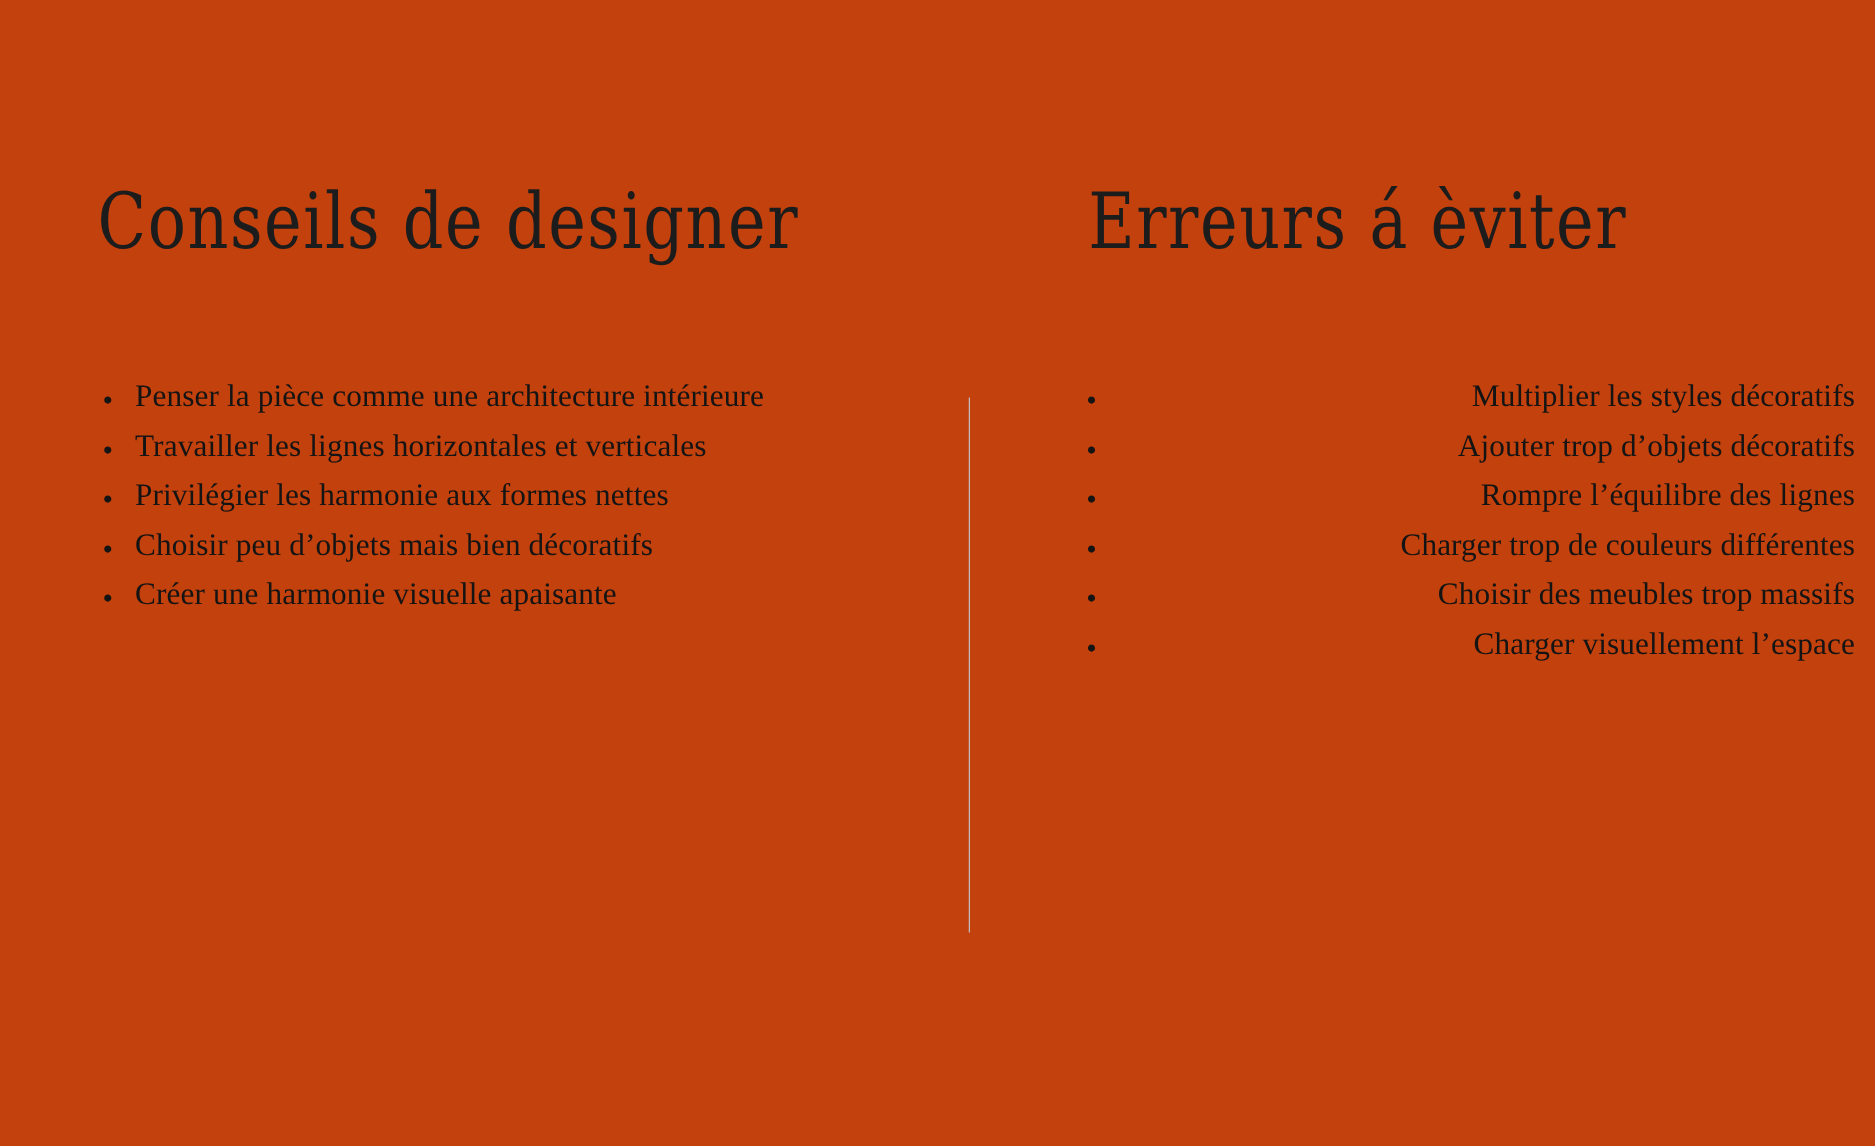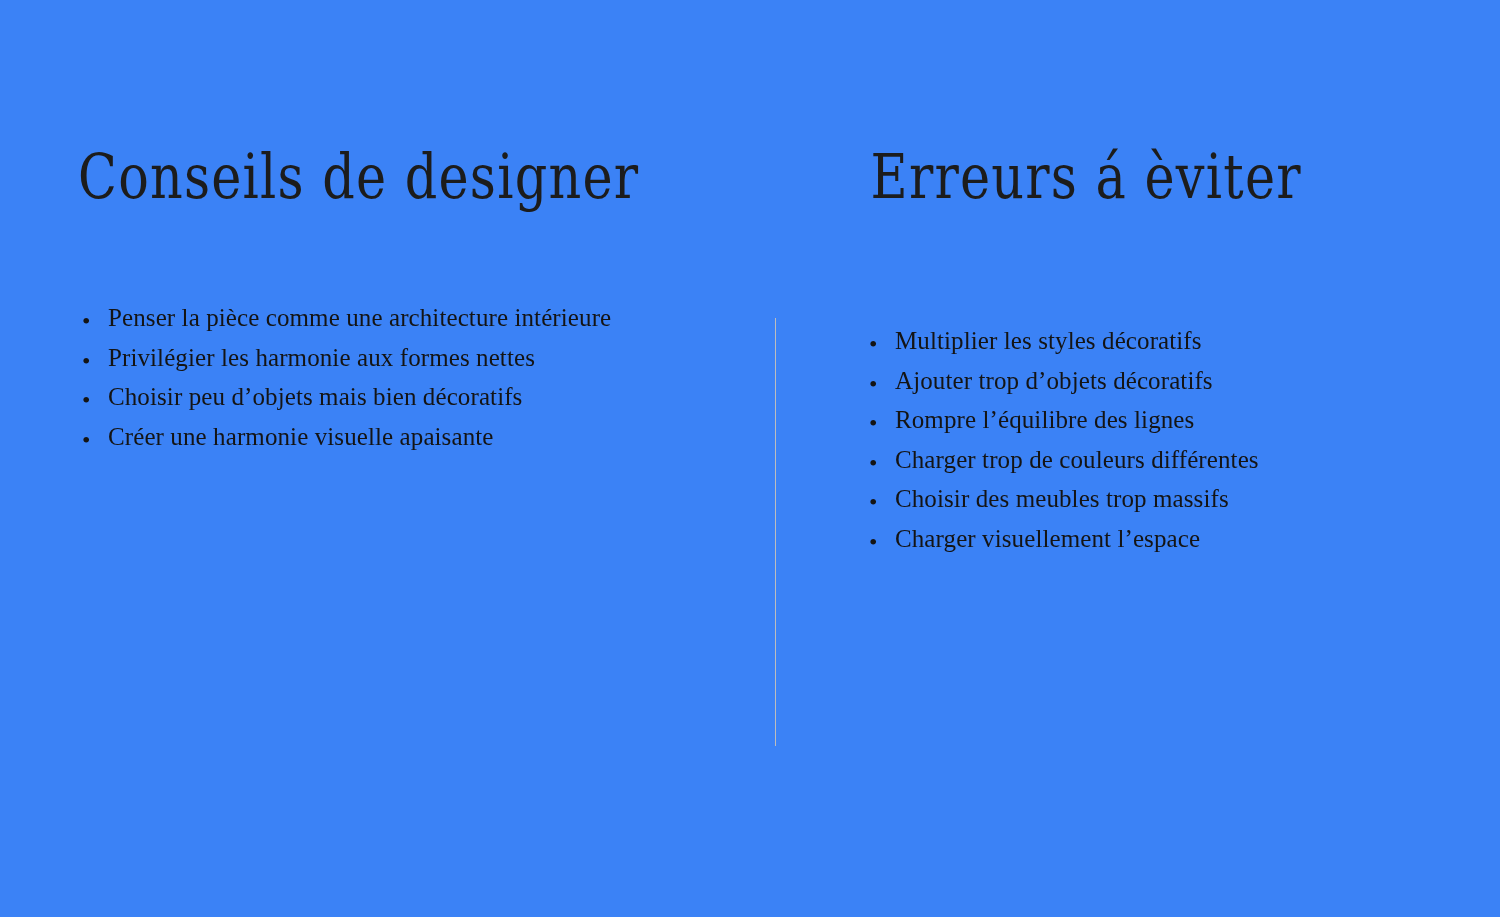--- a/index.html
+++ b/index.html
@@ -11,21 +11,21 @@
     width: 1500px;
     height: 917px;
     overflow: hidden;
     font-family: "Liberation Serif", serif;
     color: #1a1a1a;
   }
   .page {
     position: relative;
     width: 1500px;
     height: 917px;
-    background: #3b82f6;
+    background: #c2410c;
     box-sizing: border-box;
   }
   .columns {
     position: absolute;
     left: 0;
     top: 0;
     width: 1500px;
     height: 917px;
     display: flex;
     flex-direction: row;
@@ -74,22 +74,23 @@
   }
   ul.bullets {
     list-style: none;
     margin: 0;
     padding: 0;
   }
   .col-left ul.bullets {
     margin-top: 90px;
   }
   .col-right ul.bullets {
-    margin-top: 113px;
+    margin-top: 90px;
     padding-left: 60px;
+    text-align: right;
   }
   ul.bullets li {
     position: relative;
     padding-left: 30px;
     font-size: 25px;
     line-height: 1.58;
     color: #141414;
     letter-spacing: 0.1px;
   }
   ul.bullets li::before {
@@ -106,20 +107,21 @@
 <body>
 
 <div class="page">
 
   <div class="columns">
 
     <div class="col col-left">
       <div class="heading">Conseils de designer</div>
       <ul class="bullets">
         <li>Penser la pièce comme une architecture intérieure</li>
+        <li>Travailler les lignes horizontales et verticales</li>
         <li>Privilégier les harmonie aux formes nettes</li>
         <li>Choisir peu d’objets mais bien décoratifs</li>
         <li>Créer une harmonie visuelle apaisante</li>
       </ul>
     </div>
 
     <div class="col col-right">
       <div class="heading">Erreurs á èviter</div>
       <ul class="bullets">
         <li>Multiplier les styles décoratifs</li>

